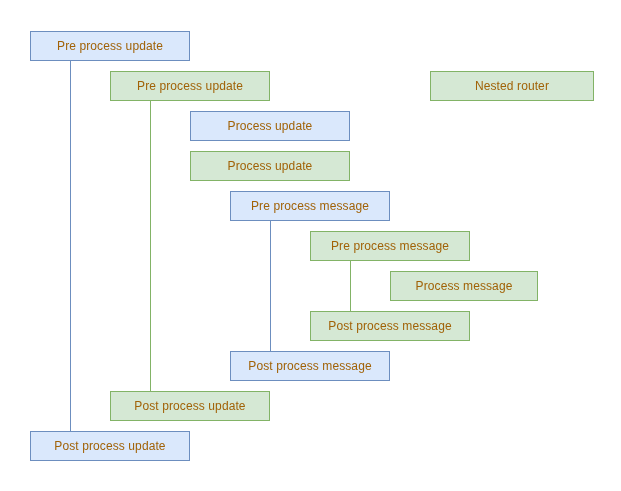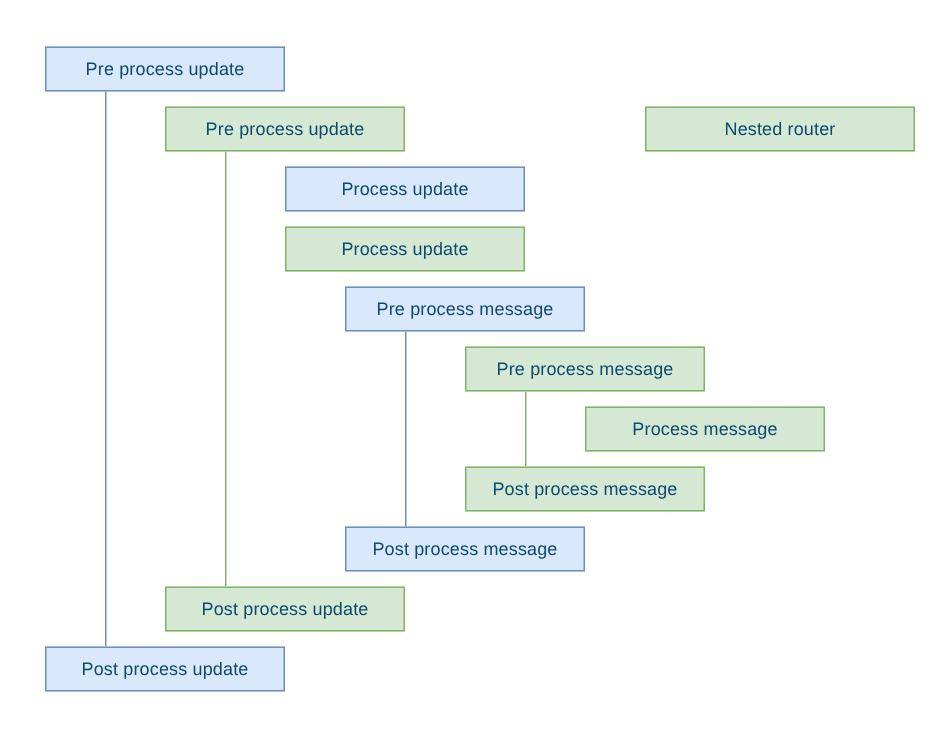--- a/index.html
+++ b/index.html
@@ -31,21 +31,21 @@
   .connector.green { background: #82b366; }
 
   .node {
     position: absolute;
     box-sizing: border-box;
     display: flex;
     align-items: center;
     justify-content: center;
     font-size: 12px;
     line-height: 14px;
-    color: #0c4a6e;
+    color: #a16207;
     text-align: center;
     white-space: nowrap;
     letter-spacing: 0.1px;
   }
   .node.dispatcher {
     background: #dae8fc;
     border: 1px solid #6c8ebf;
   }
   .node.nested {
     background: #d5e8d4;
@@ -74,31 +74,31 @@
     </div>
     <div class="node nested" style="left: 190px; top: 151px; width: 160px; height: 30px;">
       <span class="node-label">Process update</span>
     </div>
     <div class="node dispatcher" style="left: 230px; top: 191px; width: 160px; height: 30px;">
       <span class="node-label">Pre process message</span>
     </div>
     <div class="node nested" style="left: 310px; top: 231px; width: 160px; height: 30px;">
       <span class="node-label">Pre process message</span>
     </div>
-    <div class="node nested" style="left: 390px; top: 271px; width: 160px; height: 30px;">
+    <div class="node nested" style="left: 390px; top: 271px; width: 148px; height: 30px;">
       <span class="node-label">Process message</span>
     </div>
     <div class="node nested" style="left: 310px; top: 311px; width: 160px; height: 30px;">
       <span class="node-label">Post process message</span>
     </div>
     <div class="node dispatcher" style="left: 230px; top: 351px; width: 160px; height: 30px;">
       <span class="node-label">Post process message</span>
     </div>
     <div class="node nested" style="left: 110px; top: 391px; width: 160px; height: 30px;">
       <span class="node-label">Post process update</span>
     </div>
     <div class="node dispatcher" style="left: 30px; top: 431px; width: 160px; height: 30px;">
       <span class="node-label">Post process update</span>
     </div>
-    <div class="node nested" style="left: 430px; top: 71px; width: 180px; height: 30px;">
+    <div class="node nested" style="left: 430px; top: 71px; width: 164px; height: 30px;">
       <span class="node-label">Nested router</span>
     </div>
   </div>
 
 </body></html>

